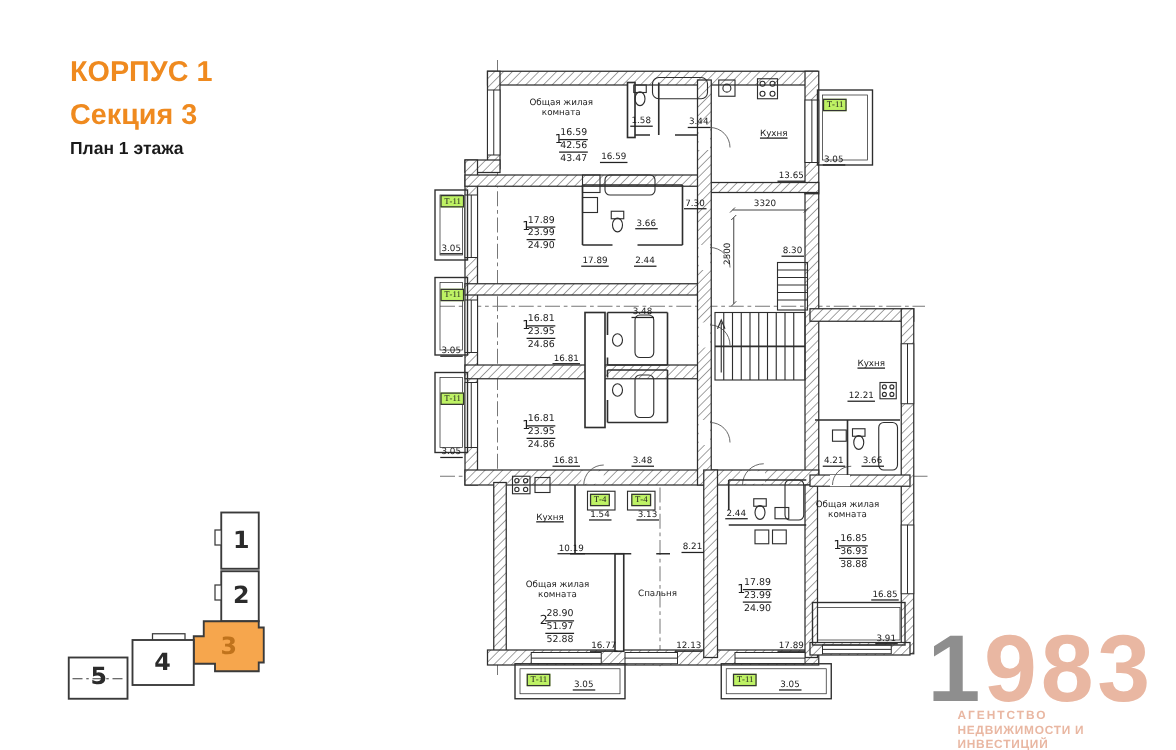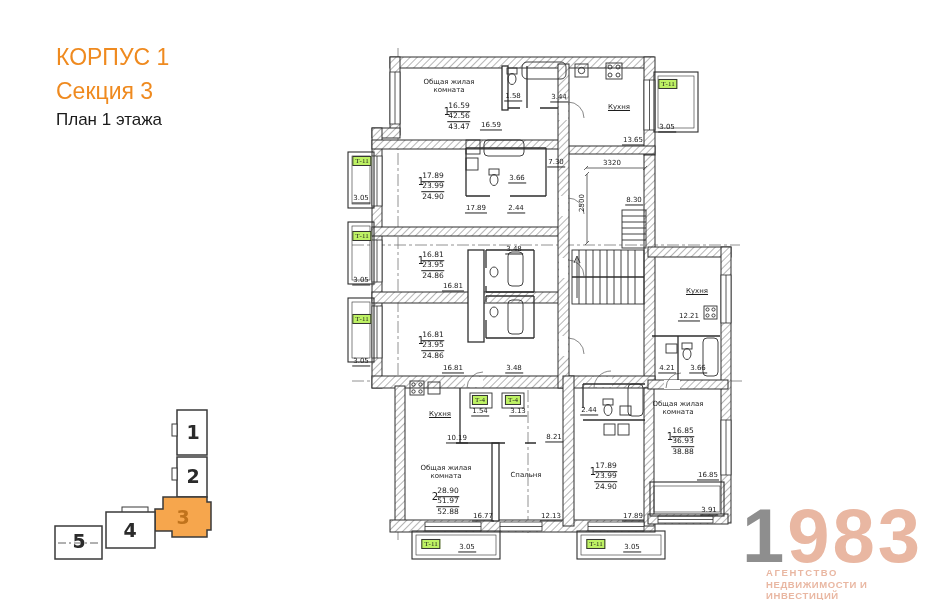--- a/index.html
+++ b/index.html
@@ -1,23 +1,23 @@
 <!DOCTYPE html>
 <html><head>
 <meta charset="utf-8">
 <style>
   html,body{margin:0;padding:0;}
   body{width:941px;height:600px;position:relative;background:#fff;overflow:hidden;
        font-family:"Liberation Sans",sans-serif;}
   .abs{position:absolute;}
   
-  .hdr-line{position:absolute;left:56px;font-weight:normal;white-space:nowrap;}
+  .hdr-line{position:absolute;left:56px;font-weight:bold;white-space:nowrap;}
   .hdr-1{top:44px;font-size:23px;}
   .hdr-2{top:78px;font-size:23px;}
-  .hdr-3{top:110px;font-size:17px;color:#1a1a1a;}
+  .hdr-3{top:110px;font-size:14px;color:#1a1a1a;}
   
   #labels{position:absolute;left:0;top:0;width:941px;height:568px;pointer-events:none;}
   .plan-label{position:absolute;transform:translate(-50%,-50%);color:#1a1a1a;
       font-family:"DejaVu Sans",sans-serif;font-size:7px;line-height:1.15;
       white-space:pre-line;text-align:center;}
   .room{font-size:7px;}
   .ru{text-decoration:underline;padding-left:22px;}
   .nu{font-size:7.5px;border-bottom:0.9px solid #222;padding:0 1px;}
   .nn{font-size:7.5px;padding:0 1px;}
   .pf{font-size:10px;}

